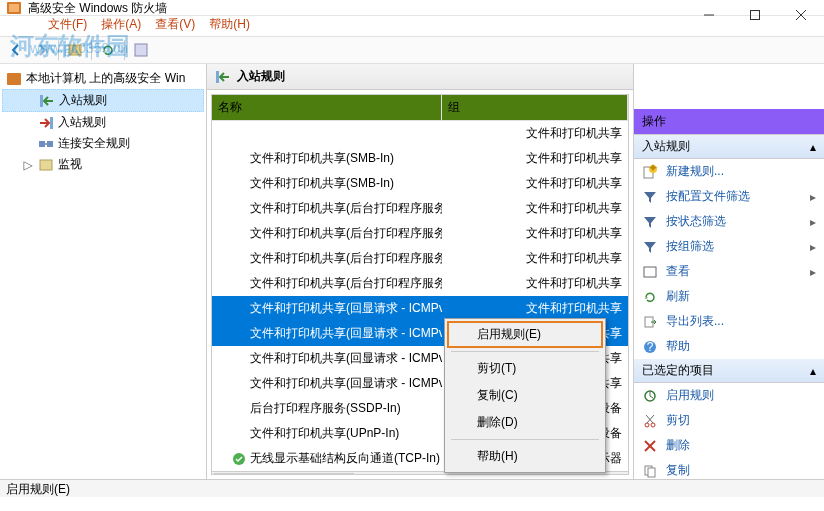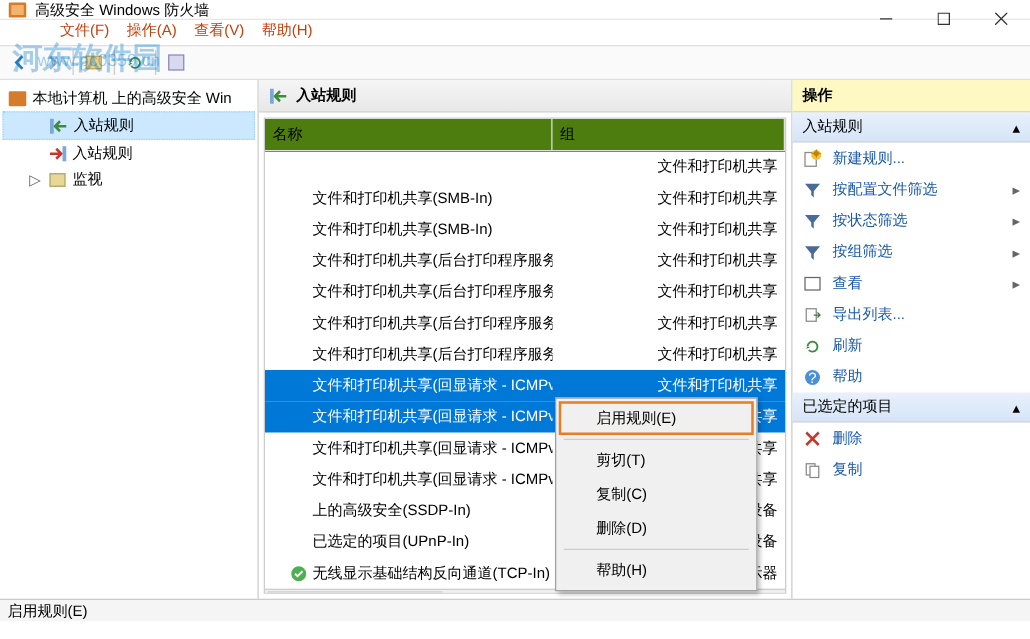--- a/index.html
+++ b/index.html
@@ -39,21 +39,21 @@
 .list-row { display: flex; align-items: center; padding: 2px 0; }
 .list-row .cell { padding: 2px 6px; white-space: nowrap; overflow: hidden; text-overflow: ellipsis; }
 .list-row .cell-name { width: 230px; display: flex; align-items: center; gap: 4px; padding-left: 20px; }
 .list-row .cell-group { flex: 1; text-align: right; }
 .list-row.selected { background: #0078d7; color: #fff; }
 .list-row .enable-icon { width: 14px; height: 14px; flex-shrink: 0; }
 .scrollbar-h { height: 17px; background: #f0f0f0; border-top: 1px solid #ccc; display: flex; align-items: center; }
 .scroll-thumb { background: #cdcdcd; height: 15px; width: 140px; margin-left: 2px; }
 
 .action-panel { width: 190px; display: flex; flex-direction: column; }
-.action-title { background: #fef9c3; border-bottom: 1px solid #ccc; padding: 4px 8px; font-weight: bold; }
+.action-title { background: #8b5cf6; border-bottom: 1px solid #ccc; padding: 4px 8px; font-weight: normal; margin-top: 45px; }
 .action-section { background: linear-gradient(#e8f0fb, #d5e5f7); padding: 3px 8px; border-bottom: 1px solid #ccc; display: flex; justify-content: space-between; align-items: center; }
 .action-item { display: flex; align-items: center; gap: 8px; padding: 4px 8px; color: #1a5aa8; cursor: default; }
 .action-icon { width: 16px; height: 16px; flex-shrink: 0; }
 
 .context-menu { position: absolute; left: 444px; top: 318px; width: 162px; background: #f0f0f0; border: 1px solid #a0a0a0; box-shadow: 2px 2px 4px rgba(0,0,0,0.3); padding: 2px; z-index: 1000; }
 .ctx-item { padding: 5px 10px 5px 30px; cursor: default; position: relative; }
 .ctx-item.highlighted { border: 2px solid #e67e22; padding: 3px 8px 3px 28px; }
 .ctx-sep { height: 1px; background: #ccc; margin: 3px 4px; }
 
 .statusbar { height: 18px; border-top: 1px solid #ccc; padding: 1px 6px; font-size: 12px; background: #f5f5f5; }
@@ -160,20 +160,31 @@
         </div>
         <div class="tree-item child">
           <span class="expand"></span>
           <span class="tree-icon">
             <svg viewBox="0 0 16 16">
               <path d="M2 8 L10 8 M7 4 L11 8 L7 12" stroke="#c0392b" stroke-width="2" fill="none"></path>
               <rect x="12" y="2" width="3" height="12" fill="#7aa8d8"></rect>
             </svg>
           </span>
           <span>入站规则</span>
+        </div>
+        <div class="tree-item child">
+          <span class="expand"></span>
+          <span class="tree-icon">
+            <svg viewBox="0 0 16 16">
+              <rect x="1" y="5" width="6" height="6" fill="#6a90c0"></rect>
+              <rect x="9" y="5" width="6" height="6" fill="#6a90c0"></rect>
+              <line x1="7" y1="8" x2="9" y2="8" stroke="#444"></line>
+            </svg>
+          </span>
+          <span>连接安全规则</span>
         </div>
         <div class="tree-item child">
           <span class="expand">▷</span>
           <span class="tree-icon">
             <svg viewBox="0 0 16 16">
               <rect x="2" y="3" width="12" height="10" fill="#e8d898" stroke="#b0a060"></rect>
             </svg>
           </span>
           <span>监视</span>
         </div>
@@ -265,28 +276,28 @@
           <div class="list-row">
             <div class="cell cell-name">
               <span class="enable-icon"></span>
               <span>文件和打印机共享(回显请求 - ICMPv6-In)</span>
             </div>
             <div class="cell cell-group">文件和打印机共享</div>
           </div>
           <div class="list-row">
             <div class="cell cell-name">
               <span class="enable-icon"></span>
-              <span>上的高级安全(SSDP-In)</span>
+              <span>后台打印程序服务(SSDP-In)</span>
             </div>
             <div class="cell cell-group">无线便携式设备</div>
           </div>
           <div class="list-row">
             <div class="cell cell-name">
               <span class="enable-icon"></span>
-              <span>已选定的项目(UPnP-In)</span>
+              <span>文件和打印机共享(UPnP-In)</span>
             </div>
             <div class="cell cell-group">无线便携式设备</div>
           </div>
           <div class="list-row">
             <div class="cell cell-name">
               <svg class="enable-icon" viewBox="0 0 14 14">
                 <circle cx="7" cy="7" r="6" fill="#4caf50"></circle>
                 <path d="M4 7 L6 9 L10 5" stroke="#fff" stroke-width="1.5" fill="none"></path>
               </svg>
               <span>无线显示基础结构反向通道(TCP-In)</span>
@@ -349,50 +360,70 @@
             <svg viewBox="0 0 16 16">
               <rect x="2" y="3" width="12" height="10" fill="none" stroke="#666"></rect>
             </svg>
           </span>
           <span>查看</span>
           <span style="margin-left:auto;color:#666">▸</span>
         </div>
         <div class="action-item">
           <span class="action-icon">
             <svg viewBox="0 0 16 16">
+              <path d="M4 8a4 4 0 1 1 1 3" fill="none" stroke="#3a8b3a" stroke-width="1.5"></path>
+              <path d="M3 10 L4 8 L6 9 Z" fill="#3a8b3a"></path>
+            </svg>
+          </span>
+          <span>刷新</span>
+        </div>
+        <div class="action-item">
+          <span class="action-icon">
+            <svg viewBox="0 0 16 16">
               <rect x="3" y="3" width="8" height="10" fill="#fff" stroke="#888"></rect>
               <path d="M9 8 L14 8 M12 6 L14 8 L12 10" stroke="#3a7a3a" fill="none"></path>
             </svg>
           </span>
           <span>导出列表...</span>
-        </div>
-        <div class="action-item">
-          <span class="action-icon">
-            <svg viewBox="0 0 16 16">
-              <path d="M4 8a4 4 0 1 1 1 3" fill="none" stroke="#3a8b3a" stroke-width="1.5"></path>
-              <path d="M3 10 L4 8 L6 9 Z" fill="#3a8b3a"></path>
-            </svg>
-          </span>
-          <span>刷新</span>
         </div>
         <div class="action-item">
           <span class="action-icon">
             <svg viewBox="0 0 16 16">
               <circle cx="8" cy="8" r="6" fill="#4a90d9"></circle>
               <text x="8" y="12" font-size="9" text-anchor="middle" fill="#fff">?</text>
             </svg>
           </span>
           <span>帮助</span>
         </div>
       </div>
     <div class="action-section">
       <span>已选定的项目</span>
       <span>▴</span>
     </div>
     <div id="actions2">
+        <div class="action-item">
+          <span class="action-icon">
+            <svg viewBox="0 0 16 16">
+              <circle cx="8" cy="8" r="5" fill="none" stroke="#3a7a3a" stroke-width="1.5"></circle>
+              <path d="M8 3 L8 8 L11 10" stroke="#3a7a3a" fill="none"></path>
+            </svg>
+          </span>
+          <span>启用规则</span>
+        </div>
+        <div class="action-item">
+          <span class="action-icon">
+            <svg viewBox="0 0 16 16">
+              <circle cx="5" cy="12" r="2" fill="none" stroke="#c0392b"></circle>
+              <circle cx="11" cy="12" r="2" fill="none" stroke="#c0392b"></circle>
+              <line x1="5" y1="10" x2="12" y2="2" stroke="#666"></line>
+              <line x1="11" y1="10" x2="4" y2="2" stroke="#666"></line>
+            </svg>
+          </span>
+          <span>剪切</span>
+        </div>
         <div class="action-item">
           <span class="action-icon">
             <svg viewBox="0 0 16 16">
               <line x1="3" y1="3" x2="13" y2="13" stroke="#c0392b" stroke-width="2"></line>
               <line x1="13" y1="3" x2="3" y2="13" stroke="#c0392b" stroke-width="2"></line>
             </svg>
           </span>
           <span>删除</span>
         </div>
         <div class="action-item">

